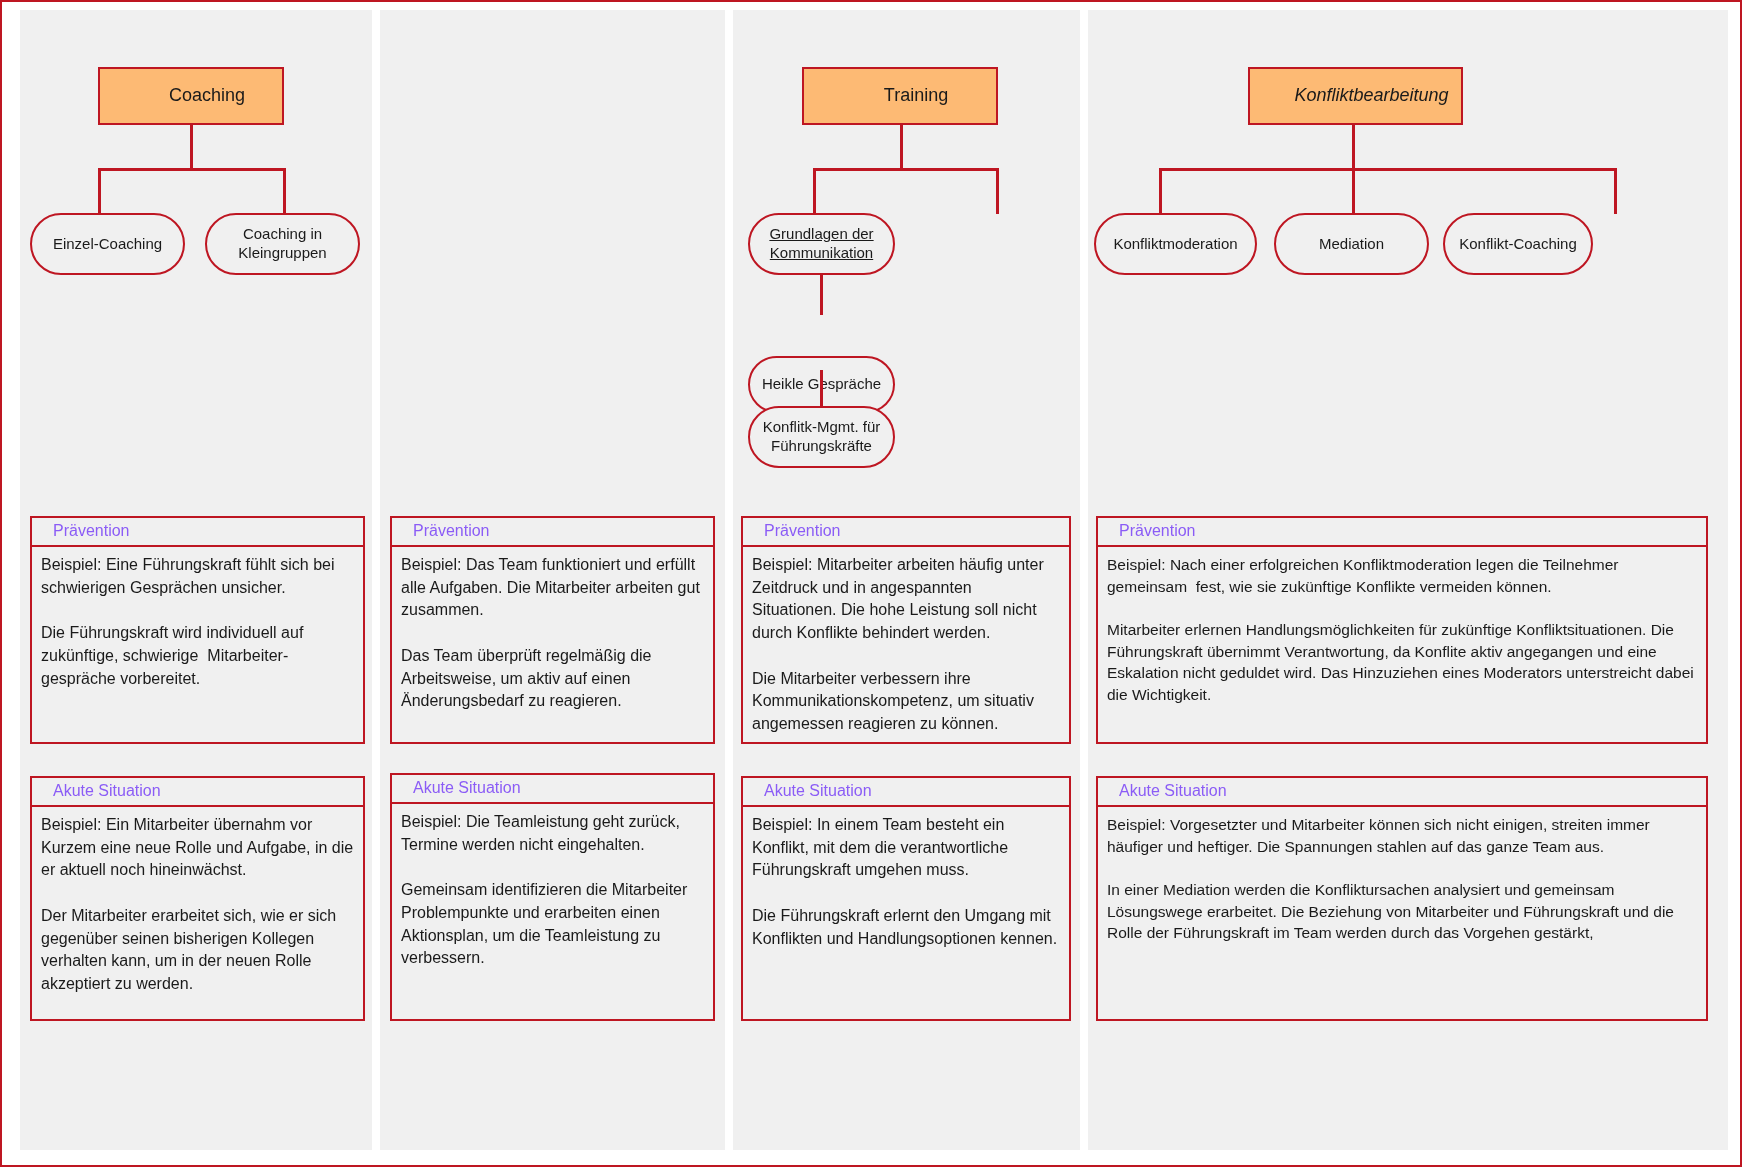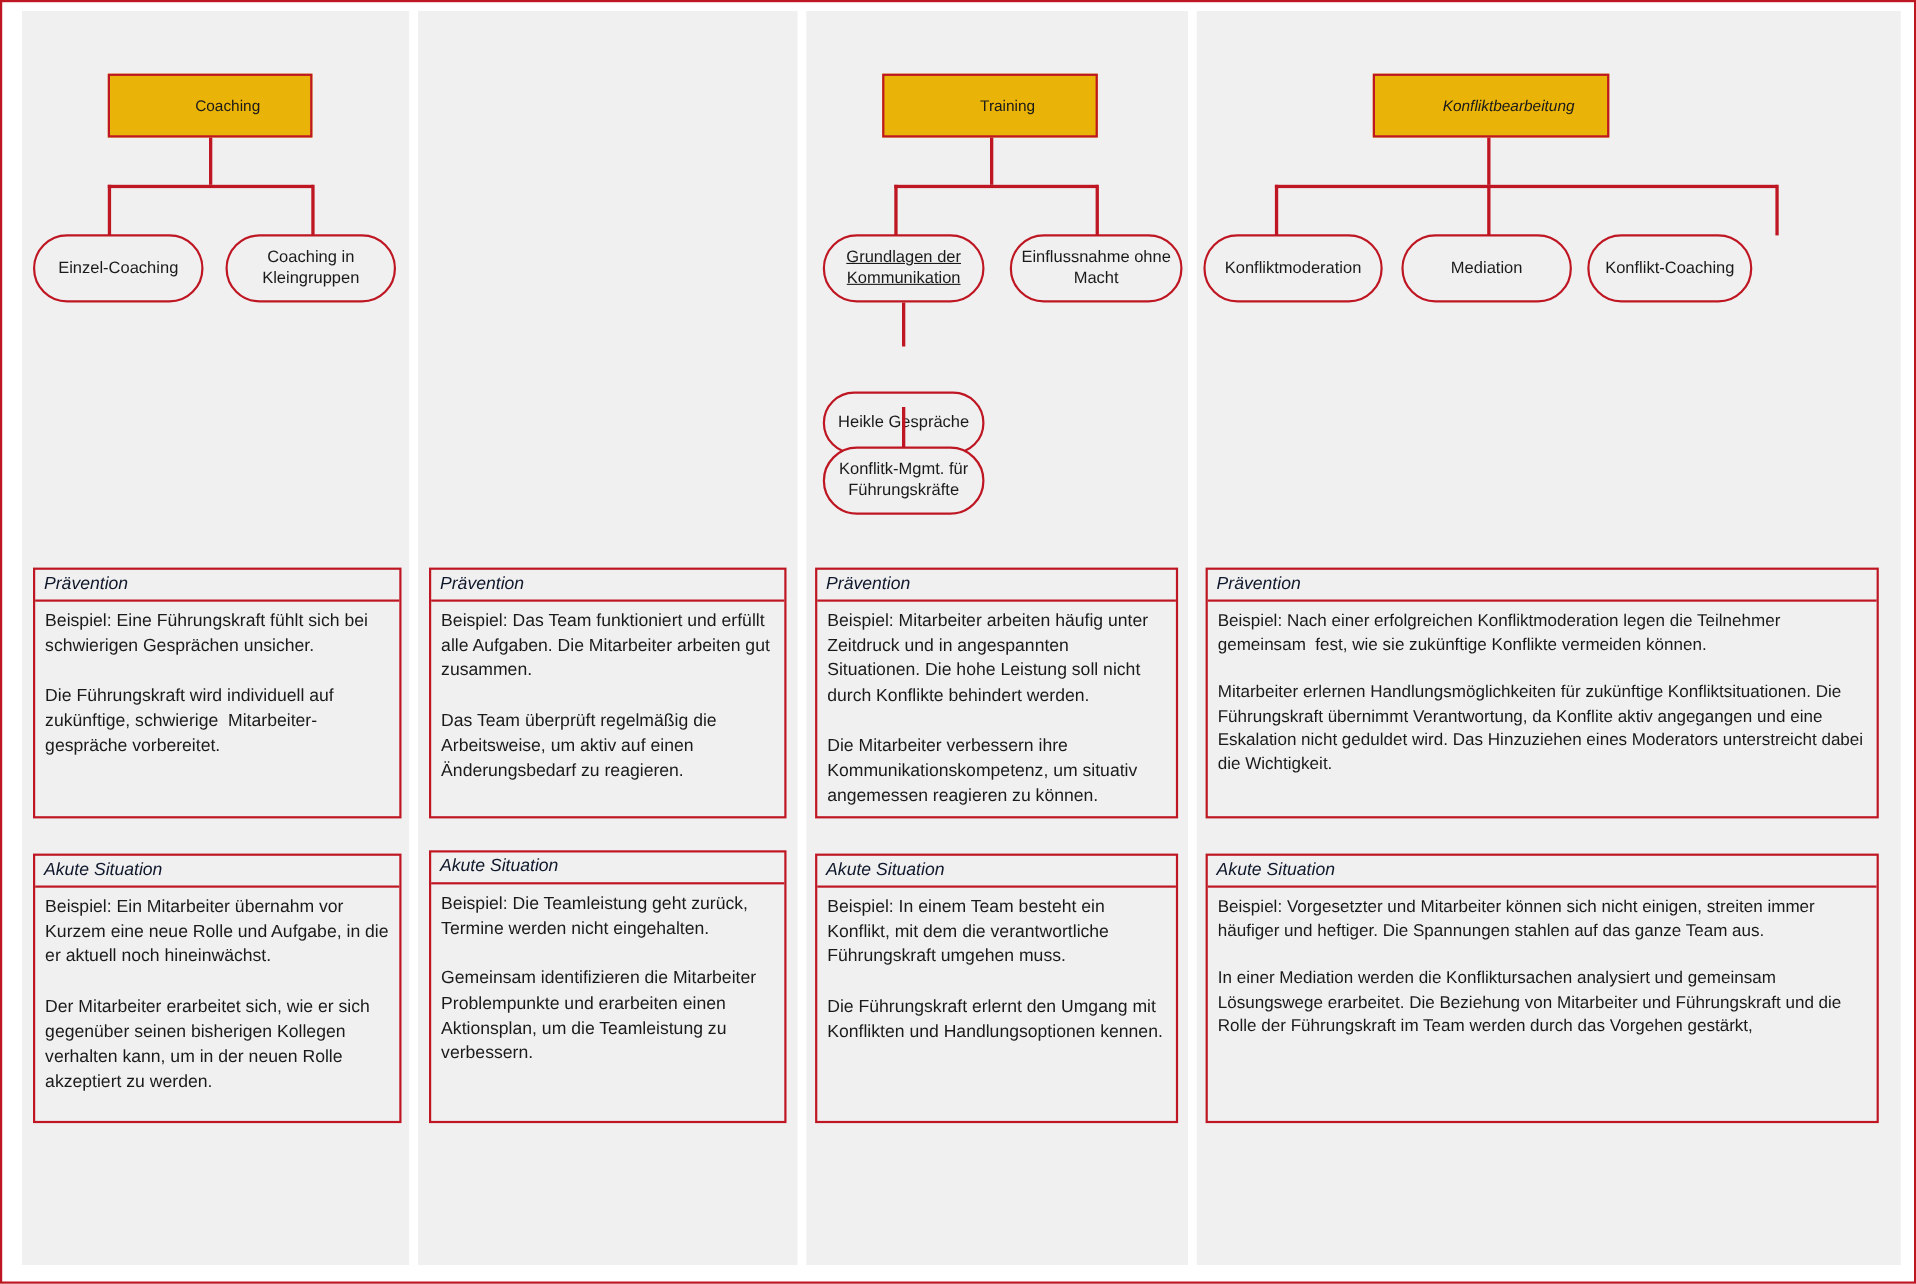--- a/index.html
+++ b/index.html
@@ -39,25 +39,25 @@
   .col-4 { width: 640px; }
 
   
   .tree {
     position: relative;
     height: 480px;
   }
   .node-root {
     position: absolute;
     border: 2.5px solid #BE1622;
-    background: #eab308;
+    background: #fdba74;
     display: flex;
     align-items: center;
     justify-content: center;
-    font-size: 14px;
+    font-size: 18px;
     color: #1a1a1a;
     text-align: center;
     line-height: 1.2;
     padding-left: 32px;
   }
   .node-leaf {
     position: absolute;
     border: 2.5px solid #BE1622;
     border-radius: 38px;
     background: #f0f0f0;
@@ -78,25 +78,24 @@
   .conn-h { height: 2.5px; }
 
   
   .info-box {
     position: absolute;
     border: 2.5px solid #BE1622;
     background: #f0f0f0;
   }
   .info-head {
     border-bottom: 2.5px solid #BE1622;
-    padding: 4px 8px 5px 8px;
+    padding: 4px 8px 5px 21px;
     font-size: 16px;
-    color: #0f172a;
+    color: #8b5cf6;
     min-height: 28px;
-    font-style: italic;
   }
   .info-body {
     padding: 7px 9px 7px 9px;
     font-size: 16px;
     line-height: 1.42;
     color: #1a1a1a;
     white-space: pre-wrap;
   }
   .info-body.small { font-size: 15.5px; line-height: 1.40; }
 </style>
@@ -150,21 +149,20 @@
     </div>
 
     <div class="col col-3">
       <div class="tree">
         <div class="node-root" style="left:69px; top:57px; width:196px; height:58px;">Training</div>
         <div class="conn conn-v" style="left:167px; top:115px; height:43px;"></div>
         <div class="conn conn-h" style="left:80px; top:158px; width:185px;"></div>
         <div class="conn conn-v" style="left:80px; top:158px; height:46px;"></div>
         <div class="conn conn-v" style="left:263px; top:158px; height:46px;"></div>
         <div class="node-leaf" style="left:15px; top:203px; width:147px; height:62px;text-decoration:underline;">Grundlagen der Kommunikation</div>
-        <div class="node-leaf" style="left:185px; top:203px; width:157px; height:62px;">Einflussnahme ohne Macht</div>
         <div class="conn conn-v" style="left:87px; top:265px; height:40px;"></div>
         <div class="node-leaf" style="left:15px; top:303px; width:147px; height:57px;margin-top:43px;">Heikle Gespräche</div>
         <div class="conn conn-v" style="left:87px; top:360px; height:38px;"></div>
         <div class="node-leaf" style="left:15px; top:396px; width:147px; height:62px;text-align:center;">Konflitk-Mgmt. für Führungskräfte</div>
       </div>
 
       <div class="info-box" style="left:8px; top:506px; width:330px; height:228px;">
         <div class="info-head">Prävention</div>
         <div class="info-body">Beispiel: Mitarbeiter arbeiten häufig unter Zeitdruck und in angespannten Situationen. Die hohe Leistung soll nicht durch Konflikte behindert werden.
 

